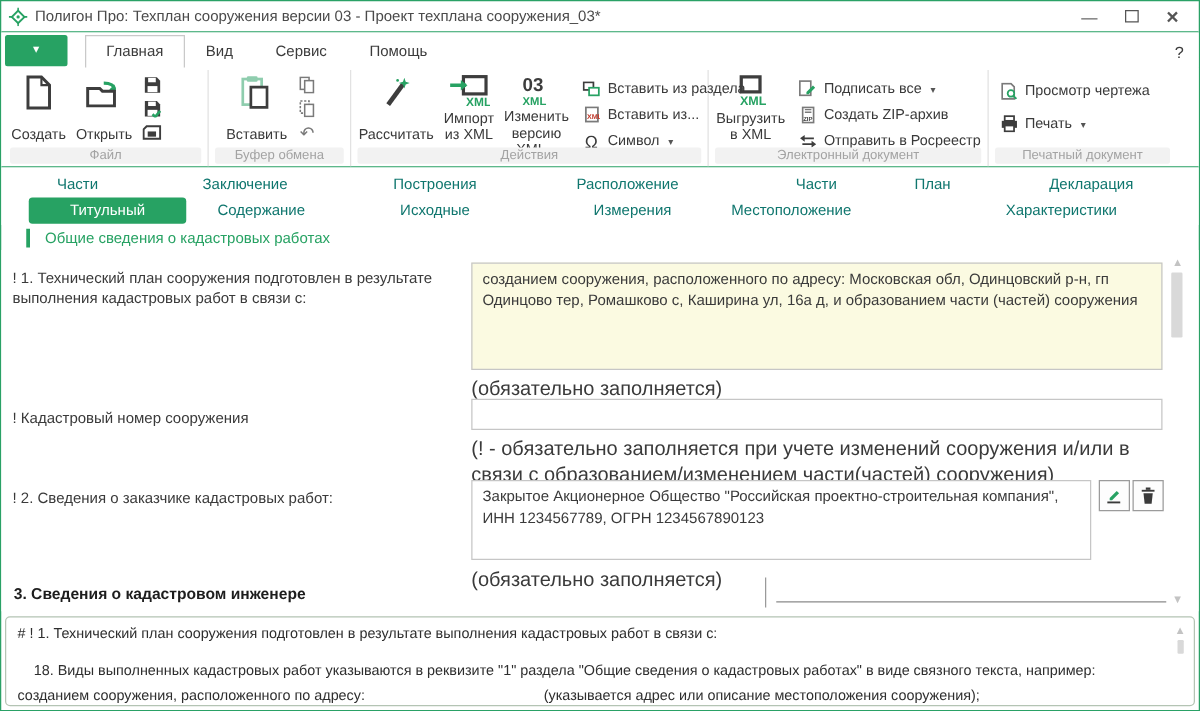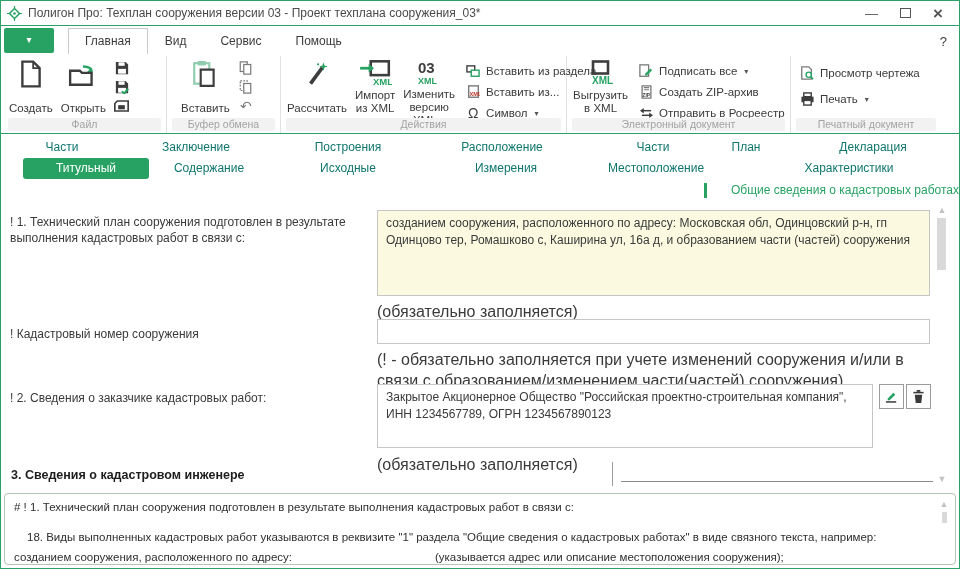--- a/index.html
+++ b/index.html
@@ -38,21 +38,21 @@
   .caret { font-size:8px; color:#555; margin-left:2px; }
   .uni { font-size:14px; color:#3a3a3a; line-height:1; }
 
   
   .sect-tabs { position:relative; height:46px; background:#fff; }
   .st { position:absolute; transform:translateX(-50%); font-size:12px; color:#0f766e; cursor:pointer; white-space:nowrap; }
   .r1 { top:6px; }
   .r2 { top:27px; }
   .st-active { background:#27a263; color:#fff; top:24px; padding:3px 0 4px; width:126px; text-align:center; border-radius:3px; }
 
-  .subtab-bar { height:20px; display:flex; align-items:center; padding-left:20px; gap:24px;justify-content:flex-end; }
+  .subtab-bar { height:20px; display:flex; align-items:center; padding-left:20px; gap:12px; }
   .subtab-marker { width:3px; height:15px; background:#27a263; }
   .subtab { color:#27a263; font-size:12px; cursor:pointer; }
 
   
   .form-area { position:relative; height:289px; background:#fff; }
   .flabel { position:absolute; left:9px; width:362px; font-size:12px; color:#3a3a3a; line-height:1.35; }
   .fhint { position:absolute; left:376px; width:552px; font-size:16px; color:#3a3a3a; line-height:1.3; }
   .ta { position:absolute; border:1px solid #c6c6c6; font-family:"Liberation Sans", sans-serif; font-size:12px; color:#3a3a3a; line-height:1.45; padding:4px 8px; resize:none; overflow:hidden; outline:none; }
   .ta-yellow { background:#fbfae1; }
   .ta-white { background:#fff; }
@@ -330,21 +330,21 @@
     <span class="st r1" style="left:347px">Построения</span>
     <span class="st r1" style="left:501px">Расположение</span>
     <span class="st r1" style="left:652px">Части</span>
     <span class="st r1" style="left:745px">План</span>
     <span class="st r1" style="left:872px">Декларация</span>
 
     <span class="st st-active" style="left:85px">Титульный</span>
     <span class="st r2" style="left:208px">Содержание</span>
     <span class="st r2" style="left:347px">Исходные</span>
     <span class="st r2" style="left:505px">Измерения</span>
-    <span class="st r2" style="left:655px">Местоположение</span>
+    <span class="st r2" style="left:632px">Местоположение</span>
     <span class="st r2" style="left:848px">Характеристики</span>
   </div>
 
   <div class="subtab-bar">
     <span class="subtab-marker"></span>
     <span class="subtab">Общие сведения о кадастровых работах</span>
   </div>
 
   <div class="form-area">
 

